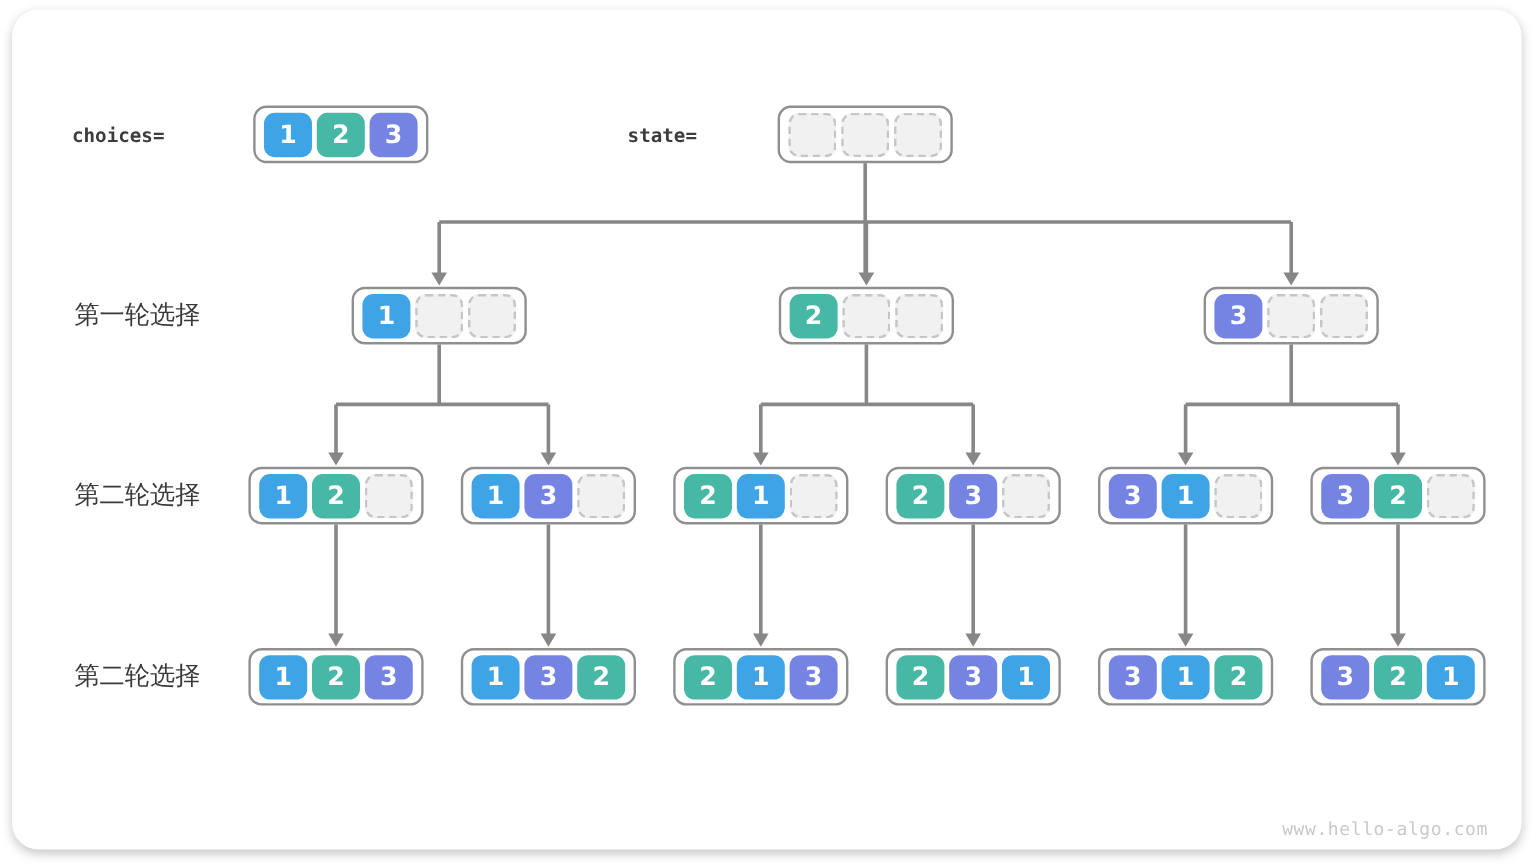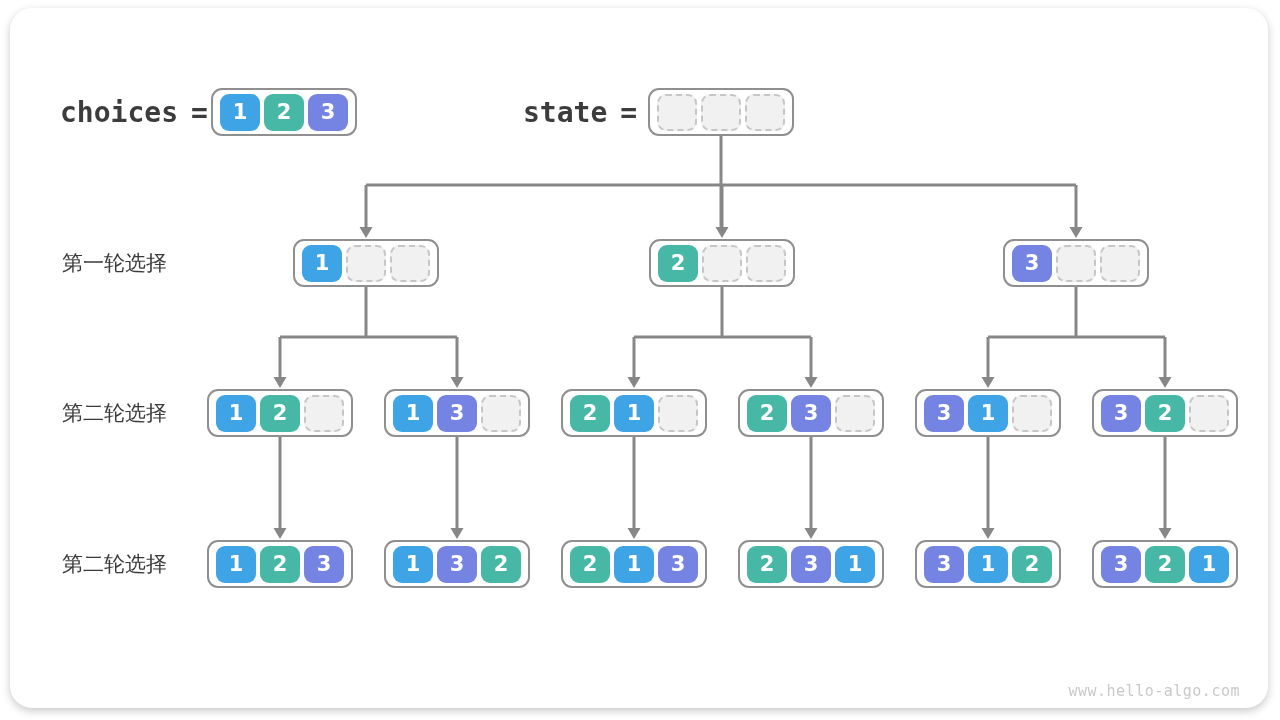--- a/index.html
+++ b/index.html
@@ -11,22 +11,22 @@
   #nodes-layer{position:absolute;left:0;top:0;width:1280px;height:720px;}
 
   .node{position:absolute;width:146px;height:48px;background:#ffffff;
         border:2.5px solid #8f8f8f;border-radius:11px;box-sizing:border-box;
         display:flex;align-items:center;justify-content:center;gap:4px;padding:0 4px;}
   .cell{width:40px;height:37px;border-radius:9px;box-sizing:border-box;flex:0 0 auto;
         display:flex;align-items:center;justify-content:center;}
   .cell.filled{color:#ffffff;font-weight:700;font-size:21px;font-family:"DejaVu Sans", sans-serif;}
   .cell.empty{background:#f1f1f1;border:2px dashed #c6c6c6;}
 
-  .top-label{position:absolute;top:88px;height:48px;display:flex;align-items:center;gap:13px;
-             font-family:"DejaVu Sans Mono", monospace;font-weight:700;font-size:28px;color:#3c3c3c;}
+  .top-label{position:absolute;top:88px;height:48px;display:flex;align-items:center;
+             font-family:"DejaVu Sans Mono", monospace;font-weight:700;font-size:16px;color:#3c3c3c;}
   .top-label .eq{font-weight:700;}
 
   .row-label{position:absolute;left:62px;height:48px;line-height:48px;
              font-size:21px;color:#3a3a3a;font-weight:500;}
 
   #watermark{position:absolute;right:40px;bottom:20px;font-family:"DejaVu Sans Mono", monospace;
              font-size:15px;color:#c9c9c9;letter-spacing:0.5px;}
 </style>
 </head>
 <body>

